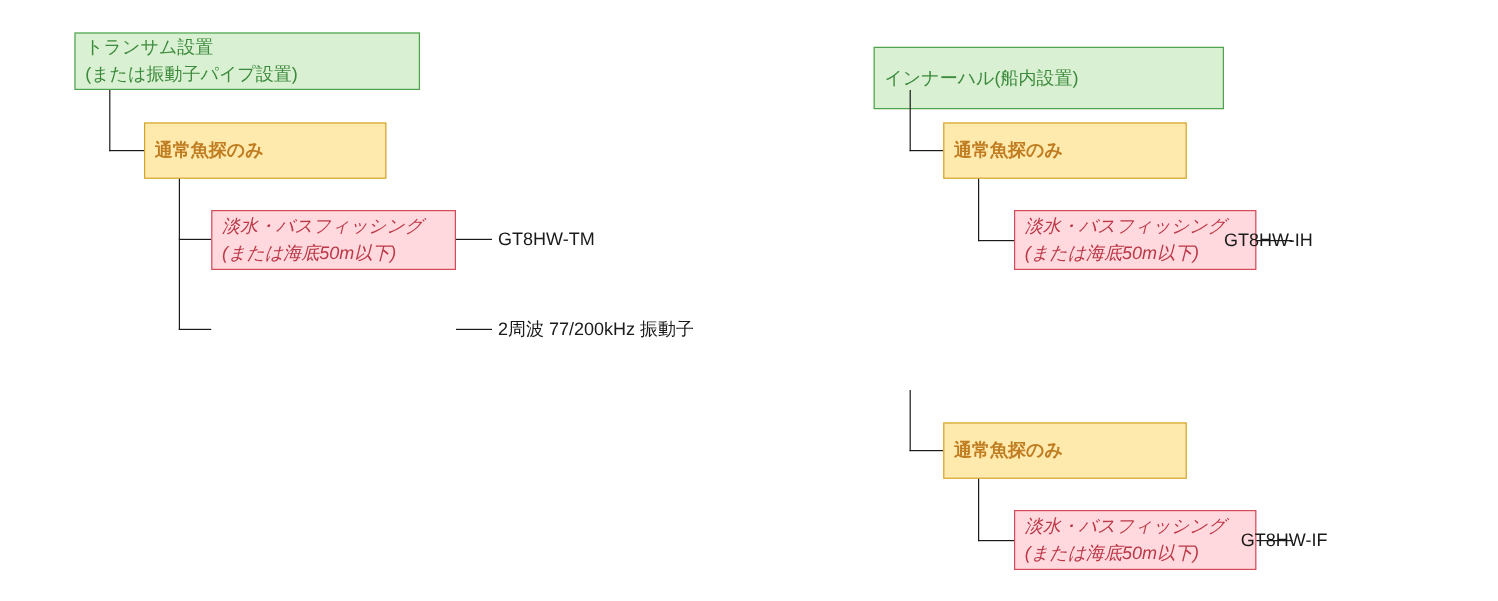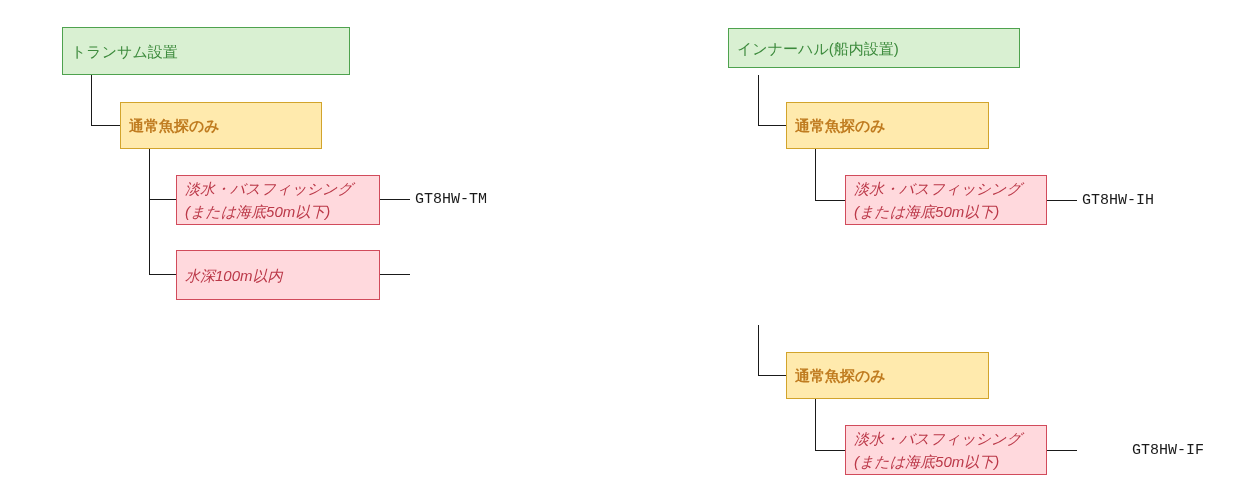--- a/index.html
+++ b/index.html
@@ -55,87 +55,85 @@
     position: absolute;
     height: 1px;
     background: var(--connector, #1a1a1a);
   }
   .result {
     position: absolute;
     font-size: 15px;
     line-height: 19px;
     color: var(--result_text, #1a1a1a);
     white-space: nowrap;
-    font-family: Liberation Mono, monospace;
   }
 </style>
 </head>
 <body>
 
 <div class="canvas">
 
   <div class="node green" style="left:30px;top:27px;width:288px;height:48px">
     <span class="nl">トランサム設置</span>
+    <span class="nl">(または振動子パイプ設置)</span>
   </div>
 
   <div class="cv" style="left:59px;top:75px;height:51px"></div>
   <div class="ch" style="left:59px;top:125px;width:29px"></div>
 
   <div class="node yellow" style="left:88px;top:102px;width:202px;height:47px">
     <span class="nl">通常魚探のみ</span>
   </div>
 
   <div class="cv" style="left:117px;top:149px;height:126px"></div>
   <div class="ch" style="left:117px;top:199px;width:27px"></div>
   <div class="ch" style="left:117px;top:274px;width:27px"></div>
 
   <div class="node pink" style="left:144px;top:175px;width:204px;height:50px">
     <span class="nl">淡水・バスフィッシング</span>
     <span class="nl">(または海底50m以下)</span>
   </div>
   <div class="ch" style="left:348px;top:199px;width:30px"></div>
   <div class="result" style="left:383px;top:190px">GT8HW-TM</div>
 
-  <div class="node pink" style="left:144px;top:250px;width:204px;height:50px">
-    <span class="nl">水深100m以内</span>
-  </div>
   <div class="ch" style="left:348px;top:274px;width:30px"></div>
+  <div class="result" style="left:383px;top:265px">2周波 77/200kHz 振動子</div>
 
-  <div class="node green" style="left:696px;top:28px;width:292px;height:40px">
+  <div class="node green" style="left:696px;top:39px;width:292px;height:52px">
     <span class="nl">インナーハル(船内設置)</span>
   </div>
 
   <div class="cv" style="left:726px;top:75px;height:51px"></div>
   <div class="ch" style="left:726px;top:125px;width:28px"></div>
 
   <div class="node yellow" style="left:754px;top:102px;width:203px;height:47px">
     <span class="nl">通常魚探のみ</span>
   </div>
 
   <div class="cv" style="left:783px;top:149px;height:52px"></div>
   <div class="ch" style="left:783px;top:200px;width:30px"></div>
 
   <div class="node pink" style="left:813px;top:175px;width:202px;height:50px">
     <span class="nl">淡水・バスフィッシング</span>
     <span class="nl">(または海底50m以下)</span>
   </div>
   <div class="ch" style="left:1015px;top:200px;width:30px"></div>
-  <div class="result" style="left:1050px;top:191px">GT8HW-IH</div>
+  <div class="result" style="left:988px;top:191px">GT8HW-IH</div>
 
 
   <div class="cv" style="left:726px;top:325px;height:51px"></div>
   <div class="ch" style="left:726px;top:375px;width:28px"></div>
 
   <div class="node yellow" style="left:754px;top:352px;width:203px;height:47px">
     <span class="nl">通常魚探のみ</span>
   </div>
 
   <div class="cv" style="left:783px;top:399px;height:52px"></div>
   <div class="ch" style="left:783px;top:450px;width:30px"></div>
 
   <div class="node pink" style="left:813px;top:425px;width:202px;height:50px">
     <span class="nl">淡水・バスフィッシング</span>
     <span class="nl">(または海底50m以下)</span>
   </div>
   <div class="ch" style="left:1015px;top:450px;width:30px"></div>
-  <div class="result" style="left:1100px;top:441px">GT8HW-IF</div>
+  <div class="result" style="left:1002px;top:441px">GT8HW-IF</div>
 
 </div>
 
 </body></html>

